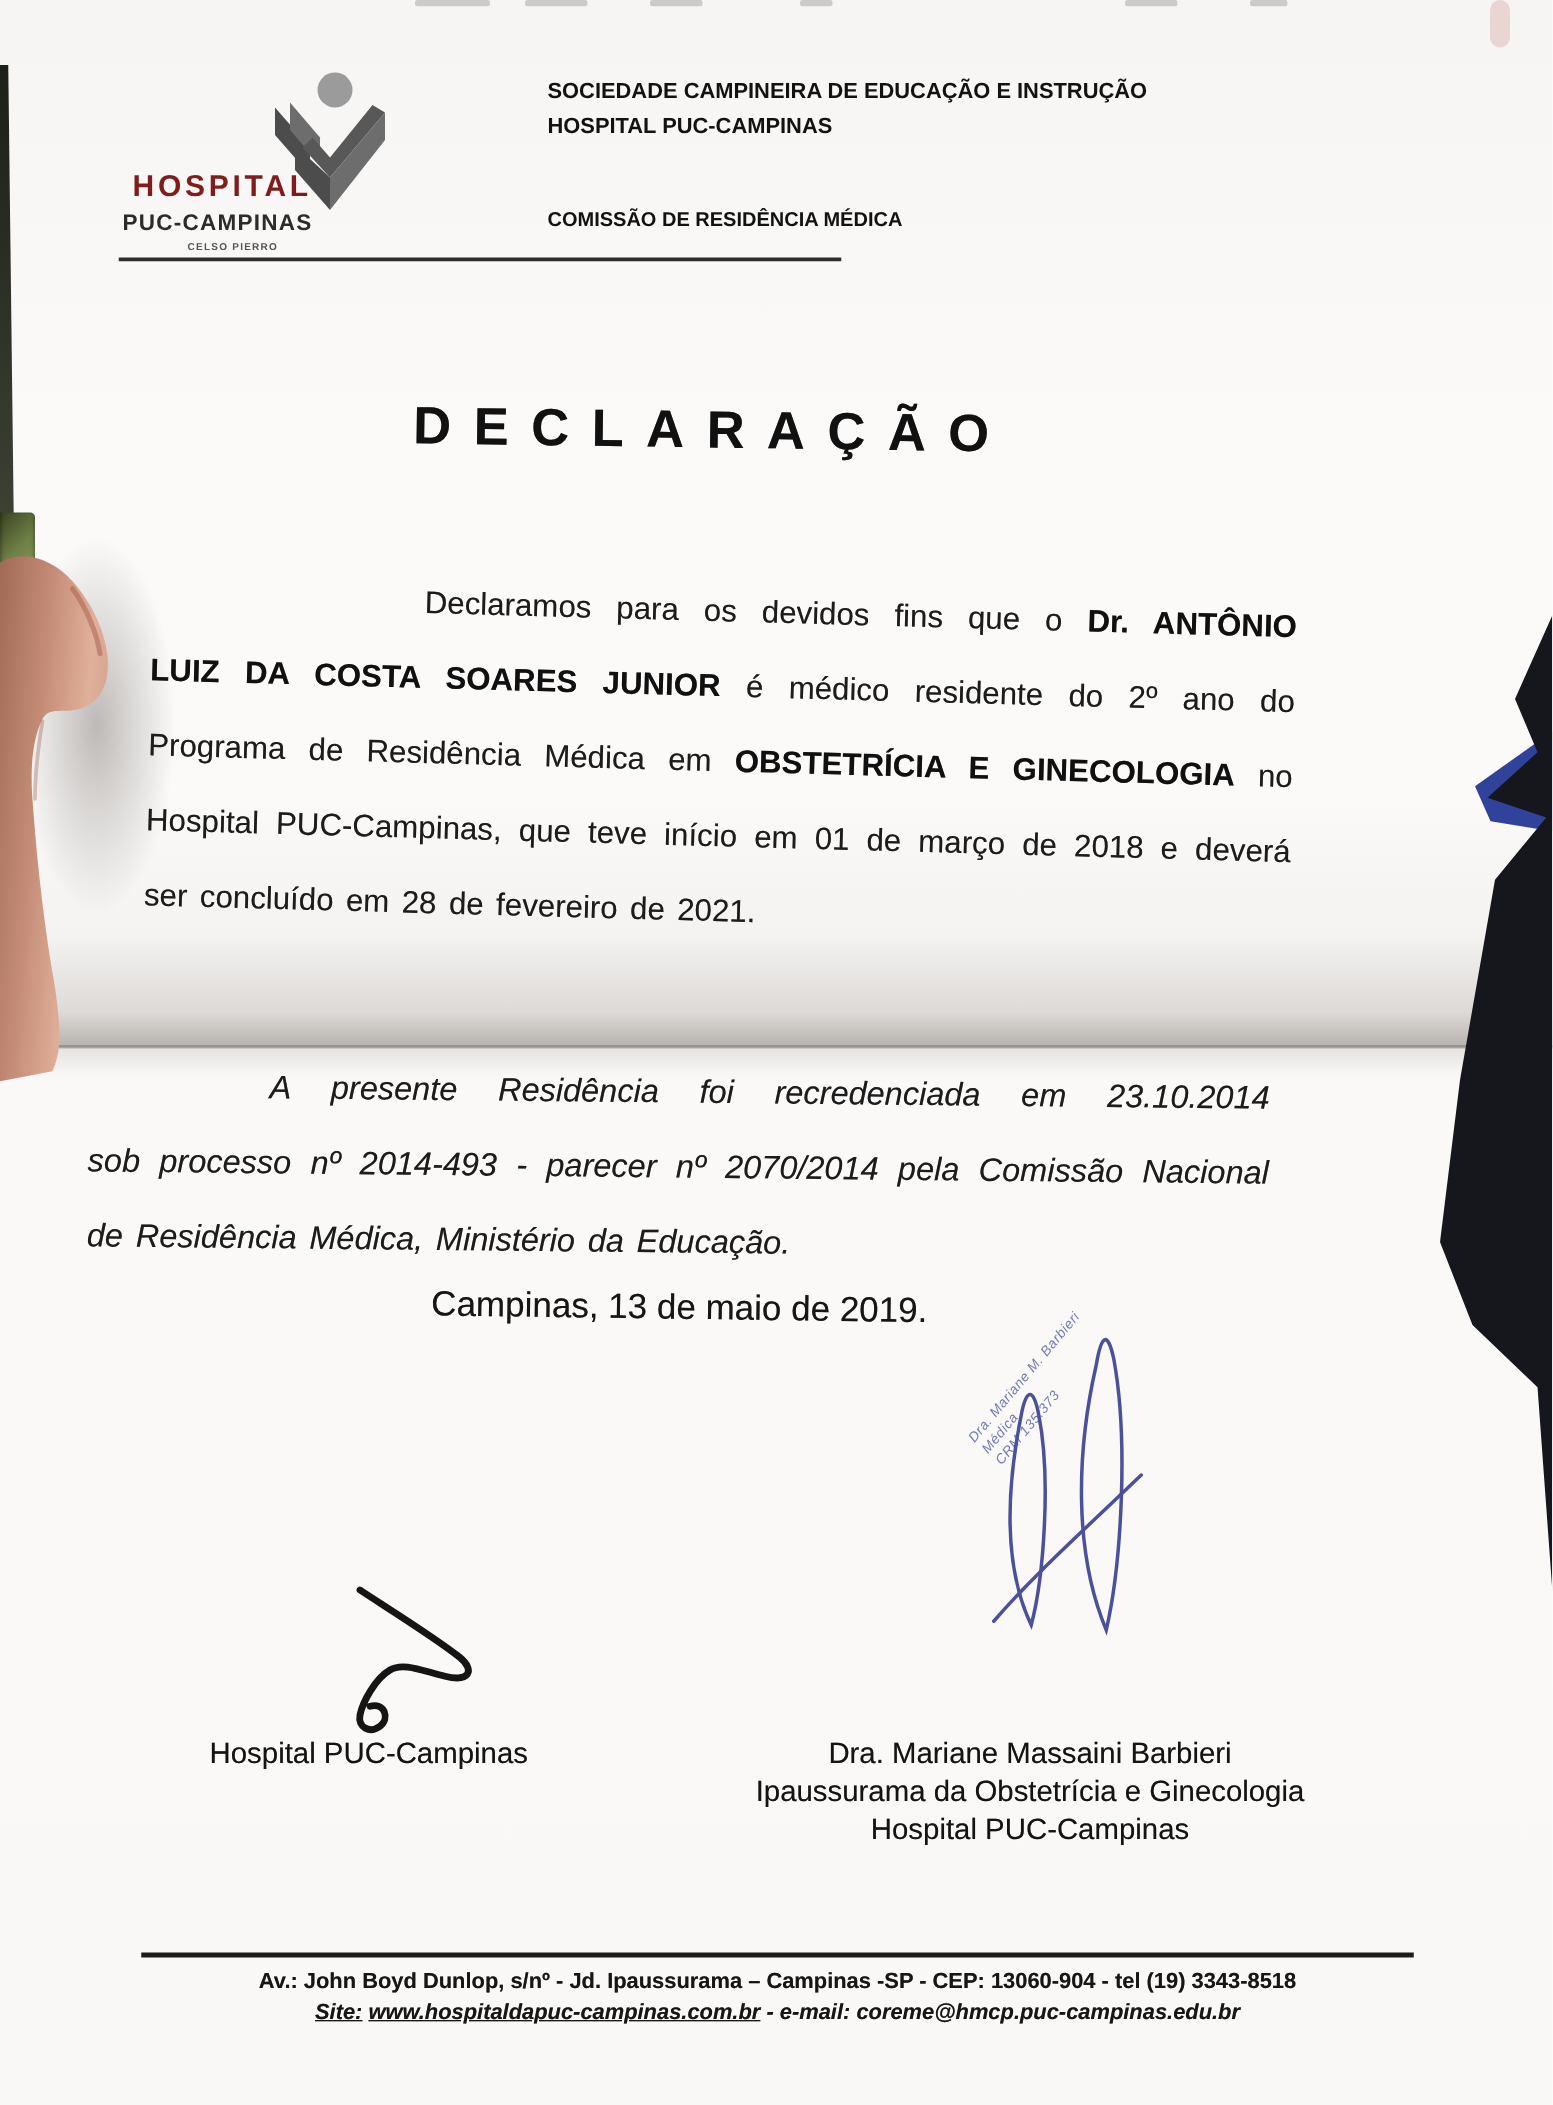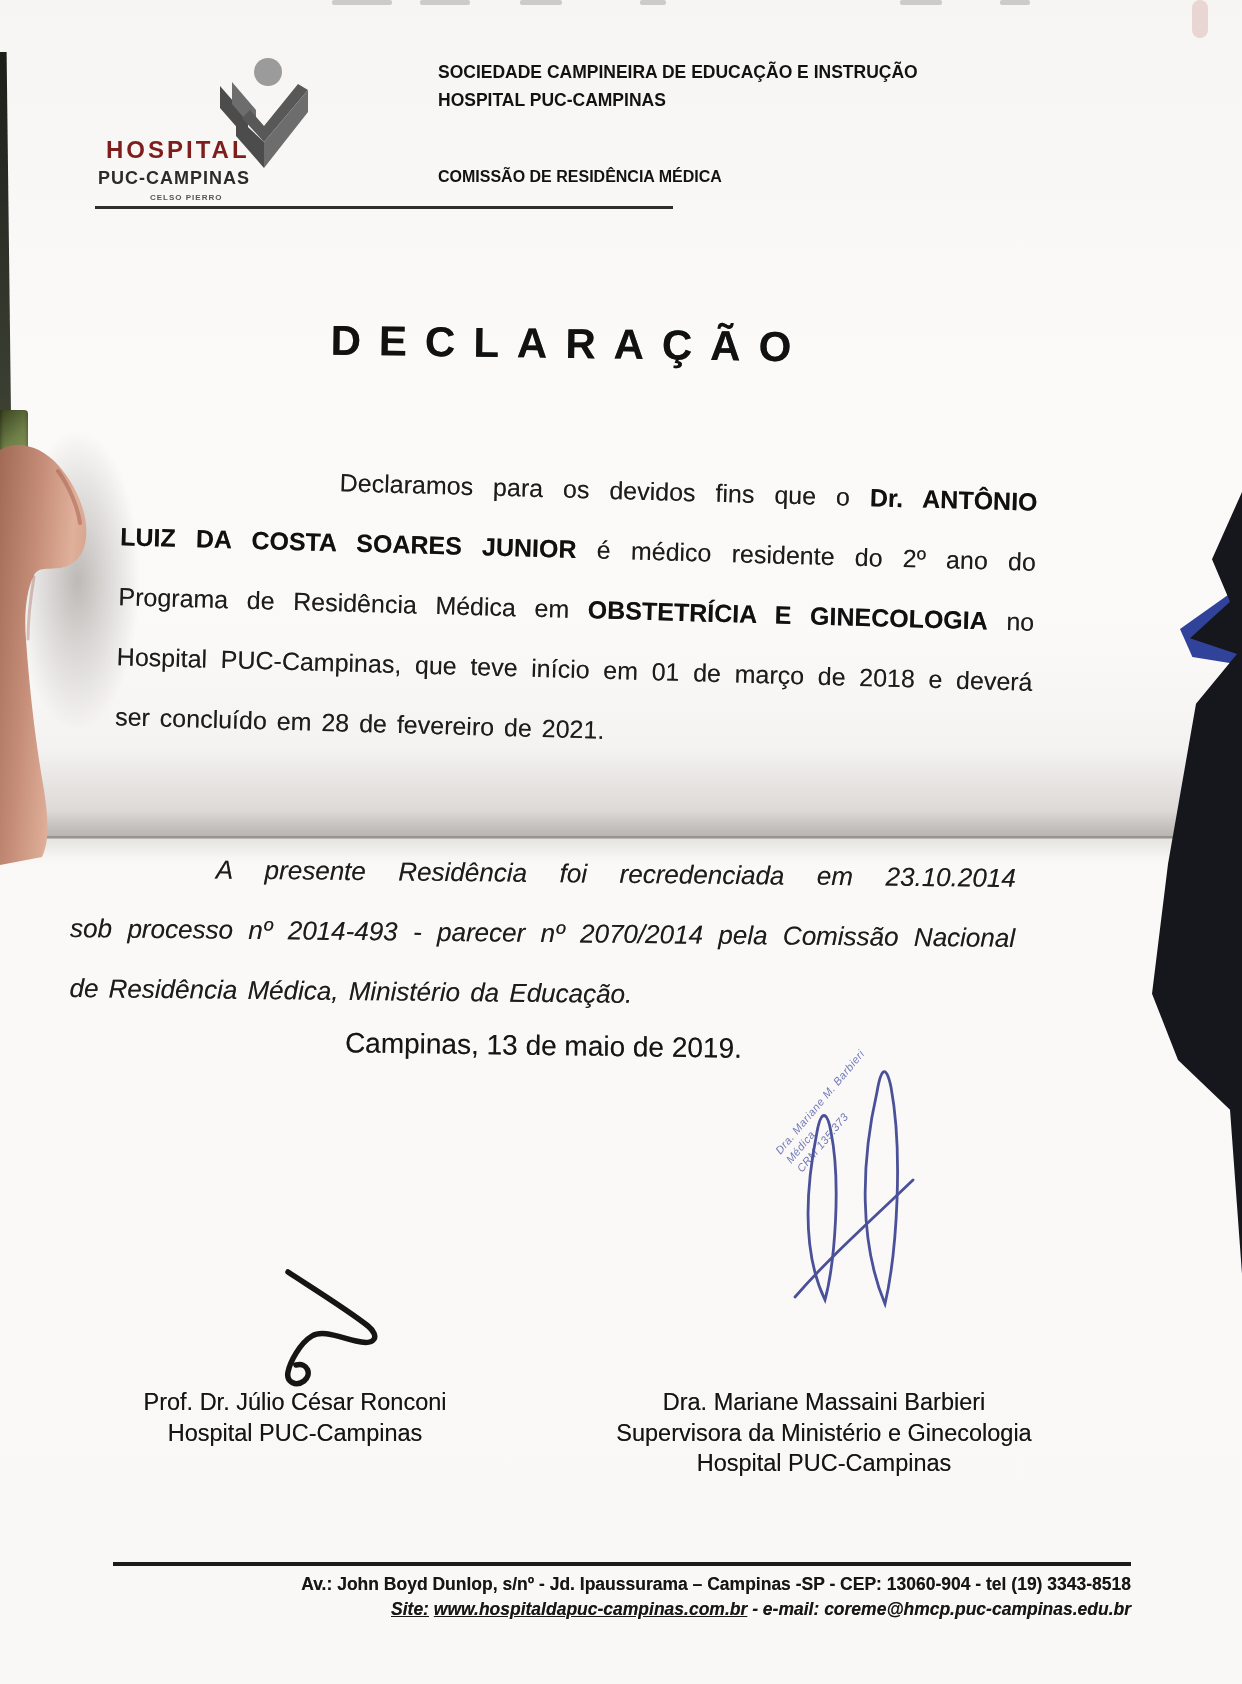--- a/index.html
+++ b/index.html
@@ -50,21 +50,21 @@
   .b{font-weight:700;color:#101010;}
   .dateline{left:345px;top:1030px;font-size:28px;transform:rotate(0.8deg);color:#161616;text-shadow:0 0 .4px rgba(0,0,0,.5);}
   
   .sig-blk{text-align:center;font-size:23.5px;line-height:30.5px;color:#141414;text-shadow:0 0 .4px rgba(0,0,0,.5);}
   .sig-left{left:120px;top:1387px;width:350px;}
   .sig-right{left:588px;top:1387px;width:472px;}
   .stamp{left:772px;top:1148px;width:210px;transform:rotate(-50deg);transform-origin:left top;
     font-size:11px;font-style:italic;line-height:14px;color:rgba(74,84,164,.78);letter-spacing:.5px;}
   
   .foot-rule{left:113px;top:1562px;width:1018px;height:4px;background:#1b1b1b;}
-  .foot{left:113px;width:1018px;text-align:right;font-weight:700;color:#161616;font-size:17.5px;text-shadow:0 0 .3px rgba(0,0,0,.5);}
+  .foot{left:113px;width:1018px;text-align:center;font-weight:700;color:#161616;font-size:17.5px;text-shadow:0 0 .3px rgba(0,0,0,.5);}
   .foot1{top:1574px;}
   .foot2{top:1599px;font-style:italic;}
   .u{text-decoration:underline;}
 </style>
 </head>
 <body>
 
 <div class="top-dash" style="left:332px;width:60px;"></div>
 <div class="top-dash" style="left:420px;width:50px;"></div>
 <div class="top-dash" style="left:520px;width:42px;"></div>
@@ -144,26 +144,25 @@
   <div>Médica</div>
   <div>CRM 135.373</div>
 </div>
 
 <svg class="abs" style="left:238px;top:1262px;" width="160" height="130" viewBox="0 0 160 130">
   <path d="M 50,10 C 68,22 110,48 130,64 C 142,74 138,84 118,79 C 98,74 84,68 74,74
            C 62,81 52,100 50,110 C 48,120 58,125 66,119 C 74,113 70,100 58,103" stroke="#151515" stroke-width="5.5" fill="none" stroke-linecap="round"></path>
 </svg>
 
 <div class="abs sig-blk sig-left">
-  <div>Prof. Dr. Júlio César Ronconi</div>
   <div>Hospital PUC-Campinas</div>
 </div>
 <div class="abs sig-blk sig-right">
   <div>Dra. Mariane Massaini Barbieri</div>
-  <div>Supervisora da Ministério e Ginecologia</div>
+  <div>Ipaussurama da Obstetrícia e Ginecologia</div>
   <div>Hospital PUC-Campinas</div>
 </div>
 
 <div class="abs foot-rule"></div>
 <div class="abs foot foot1">Av.: John Boyd Dunlop, s/nº - Jd. Ipaussurama  – Campinas -SP - CEP: 13060-904 - tel (19) 3343-8518</div>
 <div class="abs foot foot2">
   <span class="u">Site:</span>
   <span class="u">www.hospitaldapuc-campinas.com.br</span>
   <span>-</span>
   <span>e-mail:</span>

